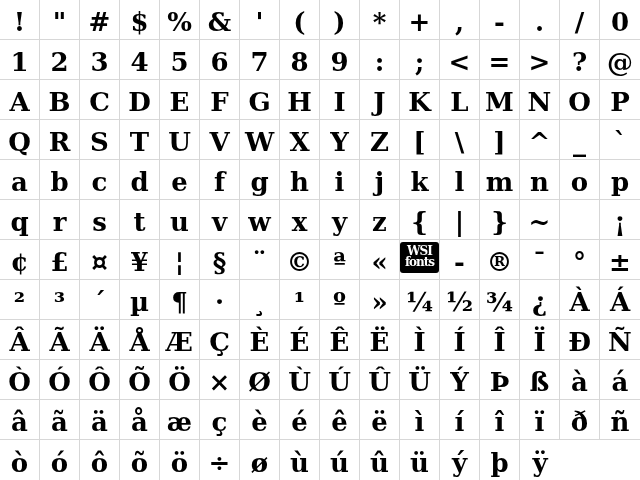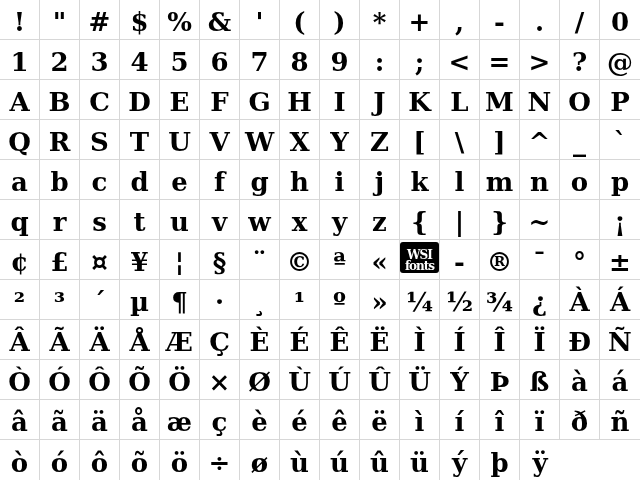--- a/index.html
+++ b/index.html
@@ -41,21 +41,21 @@
   .cell.missing { border: none; }
   .logo-box {
     width: 45px;
     height: 31px;
     margin-bottom: 2px;
     background: #000000;
     border-radius: 3px;
     display: flex;
     flex-direction: column;
     align-items: center;
-    justify-content: flex-end;
+    justify-content: center;
     align-self: center;
   }
   .logo-box .logo-line {
     color: #ffffff;
     font-family: "DejaVu Serif", "Liberation Serif", serif;
     font-weight: bold;
     font-size: 12px;
     line-height: 0.95;
     letter-spacing: -1px;
     transform: scaleY(1.1);

